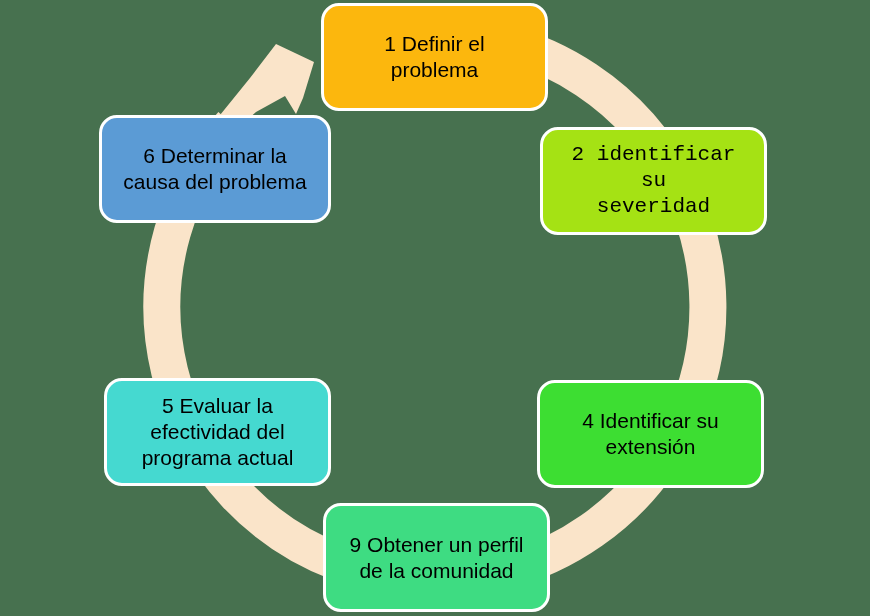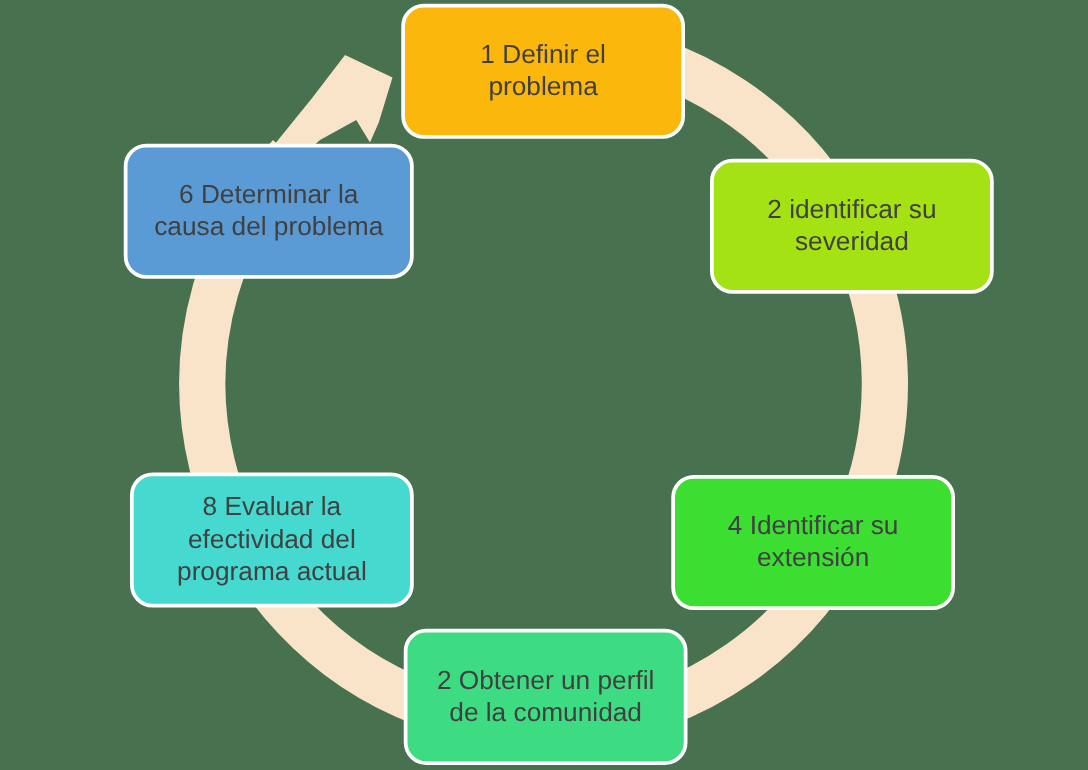--- a/index.html
+++ b/index.html
@@ -30,26 +30,26 @@
     border-radius: 18px;
     display: flex;
     align-items: center;
     justify-content: center;
     text-align: center;
     padding: 0 10px;
     z-index: 2;
   }
   .step-label {
     white-space: pre-line;
-    color: #404040;
+    color: #000000;
     font-size: 21px;
     line-height: 26px;
   }
   .pos1 { left: 321px; top: 3px; }
-  .pos2 { left: 568px; top: 127px; }
+  .pos2 { left: 540px; top: 127px; font-family: Liberation Mono, monospace; }
   .pos3 { left: 537px; top: 380px; }
   .pos4 { left: 323px; top: 503px; height: 109px; }
   .pos5 { left: 104px; top: 378px; }
   .pos6 { left: 99px;  top: 115px; width: 232px; }
 </style>
 </head>
 <body>
 
 <div class="stage" style="background-color: rgb(71, 113, 79);">
 
@@ -69,26 +69,26 @@
     <span class="step-label">2 identificar su
 severidad</span>
   </div>
 
   <div class="step pos3" style="background-color: rgb(61, 222, 50);">
     <span class="step-label">4 Identificar su
 extensión</span>
   </div>
 
   <div class="step pos4" style="background-color: rgb(62, 220, 130);">
-    <span class="step-label">2 Obtener un perfil
+    <span class="step-label">9 Obtener un perfil
 de la comunidad</span>
   </div>
 
   <div class="step pos5" style="background-color: rgb(69, 217, 208);">
-    <span class="step-label">8 Evaluar la
+    <span class="step-label">5 Evaluar la
 efectividad del
 programa actual</span>
   </div>
 
   <div class="step pos6" style="background-color: rgb(91, 155, 213);">
     <span class="step-label">6 Determinar la
 causa del problema</span>
   </div>
 
 </div>

